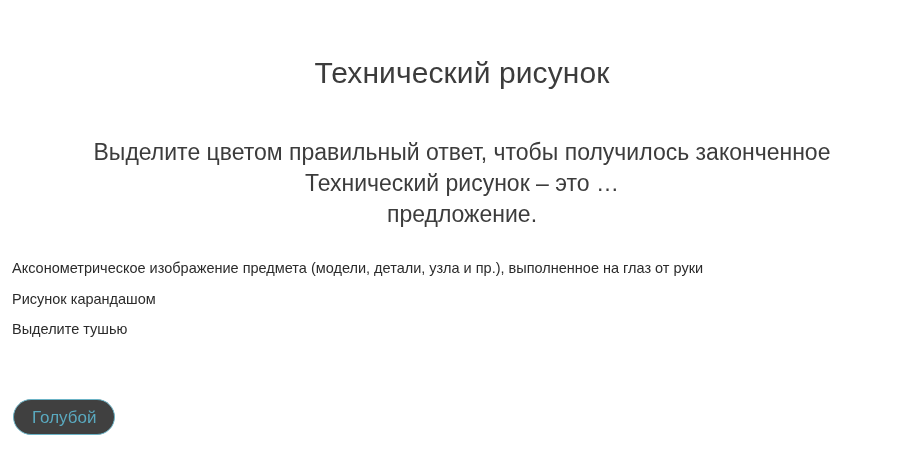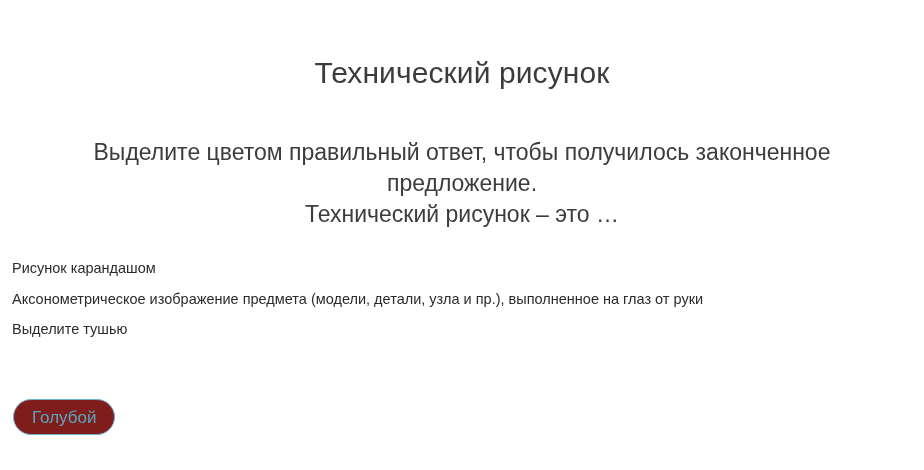--- a/index.html
+++ b/index.html
@@ -80,45 +80,45 @@
     position: absolute;
     left: 13px;
     top: 399px;
     display: inline-flex;
     align-items: center;
     justify-content: center;
     box-sizing: border-box;
     min-width: 99px;
     height: 36px;
     padding: 0 18px;
-    background: #7f1d1d;
+    background: #404040;
     border: 1px solid #6bb3c6;
     border-radius: 18px;
     font-size: 17px;
     font-weight: 400;
     line-height: 1;
     color: #5aa9bf;
     cursor: pointer;
     user-select: none;
   }
 </style>
 </head>
 <body>
 
 <div class="page">
 
   <h1 class="page-title">Технический рисунок</h1>
 
   <div class="prompt">
     <span class="prompt-line">Выделите цветом правильный ответ, чтобы получилось законченное</span>
+    <span class="prompt-line">Технический рисунок – это …</span>
     <span class="prompt-line">предложение.</span>
-    <span class="prompt-line">Технический рисунок – это …</span>
   </div>
 
   <div class="options">
+    <div class="option">Аксонометрическое изображение предмета (модели, детали, узла и пр.), выполненное на глаз от руки</div>
     <div class="option">Рисунок карандашом</div>
-    <div class="option">Аксонометрическое изображение предмета (модели, детали, узла и пр.), выполненное на глаз от руки</div>
     <div class="option">Выделите тушью</div>
   </div>
 
   <button class="color-button" type="button">Голубой</button>
 
 </div>
 
 </body></html>

